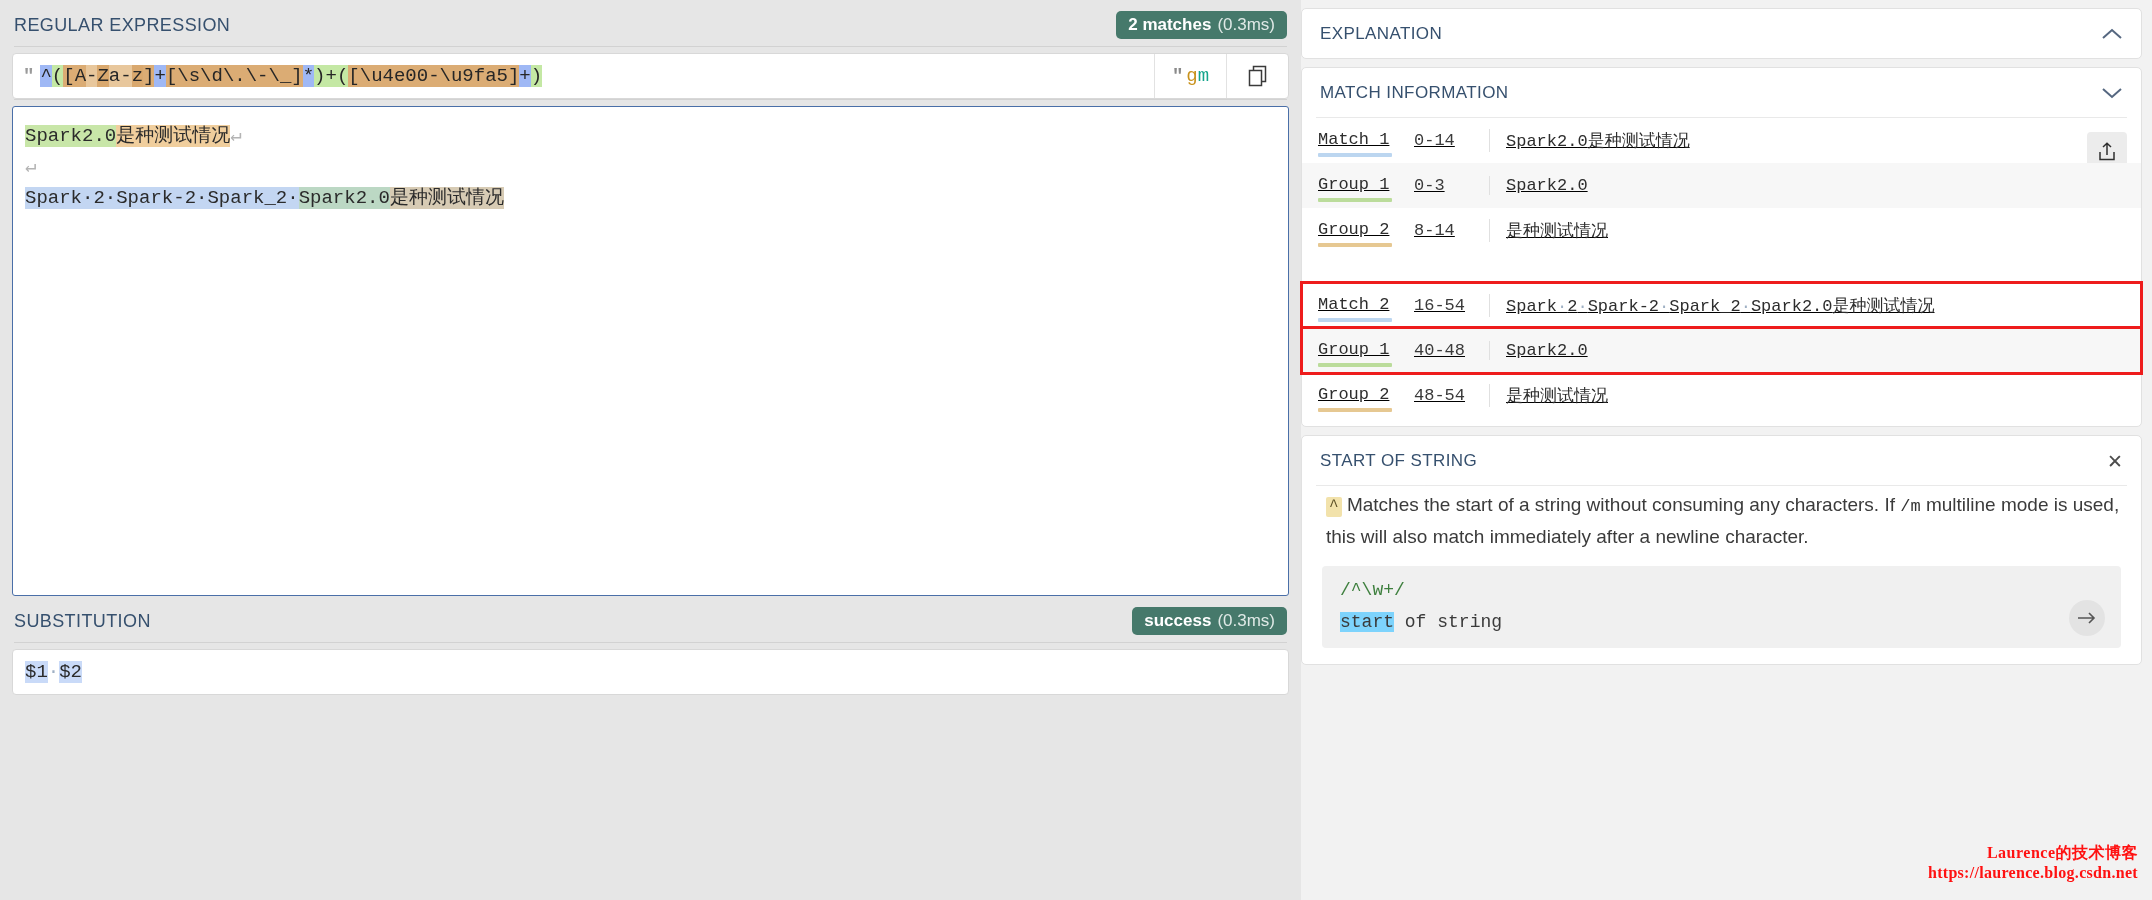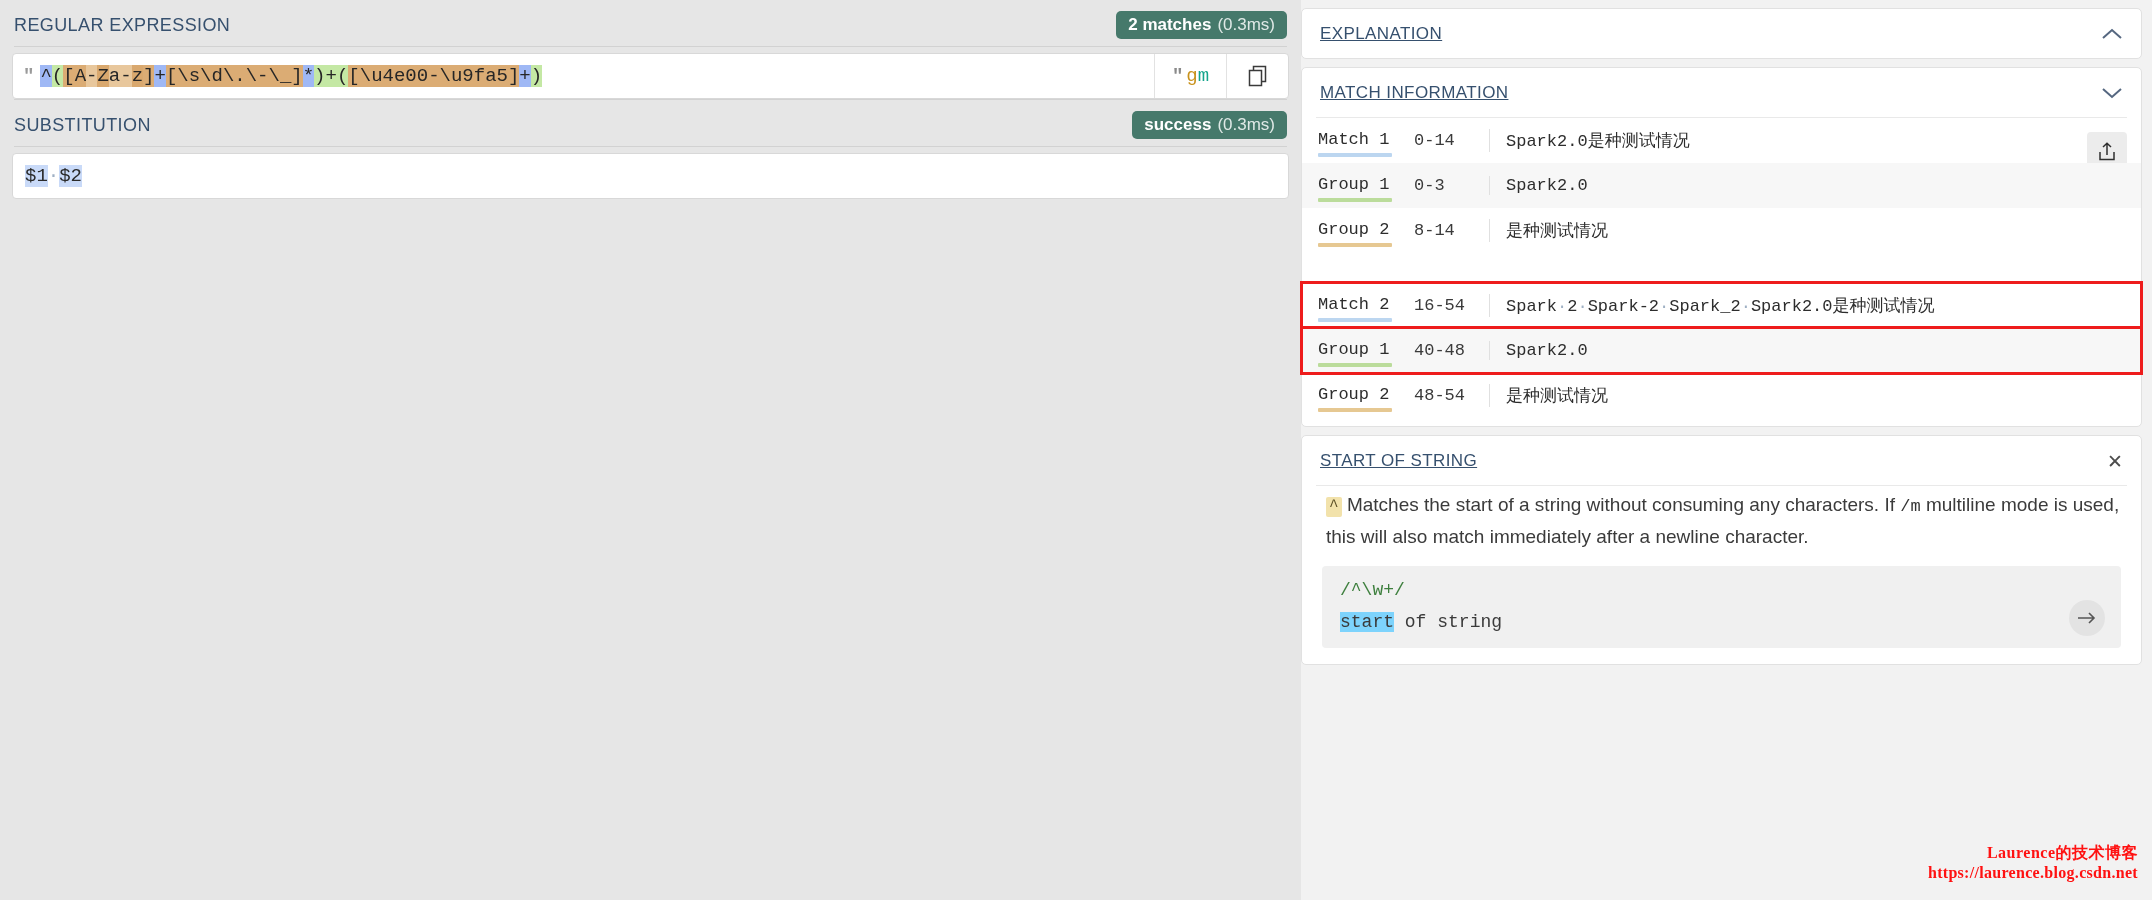--- a/index.html
+++ b/index.html
@@ -141,41 +141,42 @@
   }
   .card {
     background: #fff;
     border: 1px solid #e1e1e1;
     border-radius: 5px;
   }
   .card-head {
     display: flex; align-items: center; justify-content: space-between;
     padding: 15px 18px 14px 18px;
   }
-  .card-head .section-title { font-size: 17px; text-decoration: underline; }
+  .card-head .section-title { font-size: 17px; }
   .chev {
     color: #5a6b80; font-size: 17px; line-height: 1;
     font-family: "Liberation Sans", sans-serif;
   }
   .card-rule { height:1px; background:#e9e9e9; margin: 0 14px; }
 
   
   .mi { flex: 0 0 auto; position: relative; padding-bottom: 8px; }
   .share-btn {
     position: absolute; right: 14px; top: 64px;
     width: 40px; height: 38px; background: #ececec;
     border-radius: 4px; display:flex; align-items:center; justify-content:center;
     cursor:pointer;
   }
   .mrow {
     display: flex; align-items: center;
     height: 45px; padding: 0 16px;
     font-family: "Liberation Mono", monospace;
     font-size: 17px;
     position: relative;
+    text-decoration: underline;
   }
   .mrow.alt { background: #f7f7f7; }
   .mrow .lbl {
     width: 96px; color: #2d2d2d; position: relative;
     padding-bottom: 2px;
   }
   .mrow .lbl::after {
     content: ""; position: absolute; left: 0; bottom: -6px;
     width: 74px; height: 4px; border-radius: 1px;
   }
@@ -269,20 +270,25 @@
       <div class="copy-cell">
         <svg width="20" height="22" viewBox="0 0 20 22" fill="none" stroke="#3a3a3a" stroke-width="1.5">
           <rect x="1.5" y="5.5" width="12" height="15"></rect>
           <path d="M5.5 5.5V1.5h12v15h-4"></path>
         </svg>
       </div>
     </div>
 
     <div class="hrule"></div>
 
+    <div class="test-box">
+      <div class="mono"><span class="hl-green">Spark2.0</span><span class="hl-tan">是种测试情况</span><span class="pilcrow">↵</span>
+<span class="pilcrow">↵</span>
+<span class="hl-blue">Spark·2·Spark-2·Spark_2·</span><span class="hl-bluegreen">Spark2.0</span><span class="hl-bluetan">是种测试情况</span></div>
+    </div>
 
     <div class="section-head">
       <div class="section-title">SUBSTITUTION</div>
       <div class="badge">
         <b>success</b>
         <span>(0.3ms)</span>
       </div>
     </div>
     <div class="hrule"></div>
 

